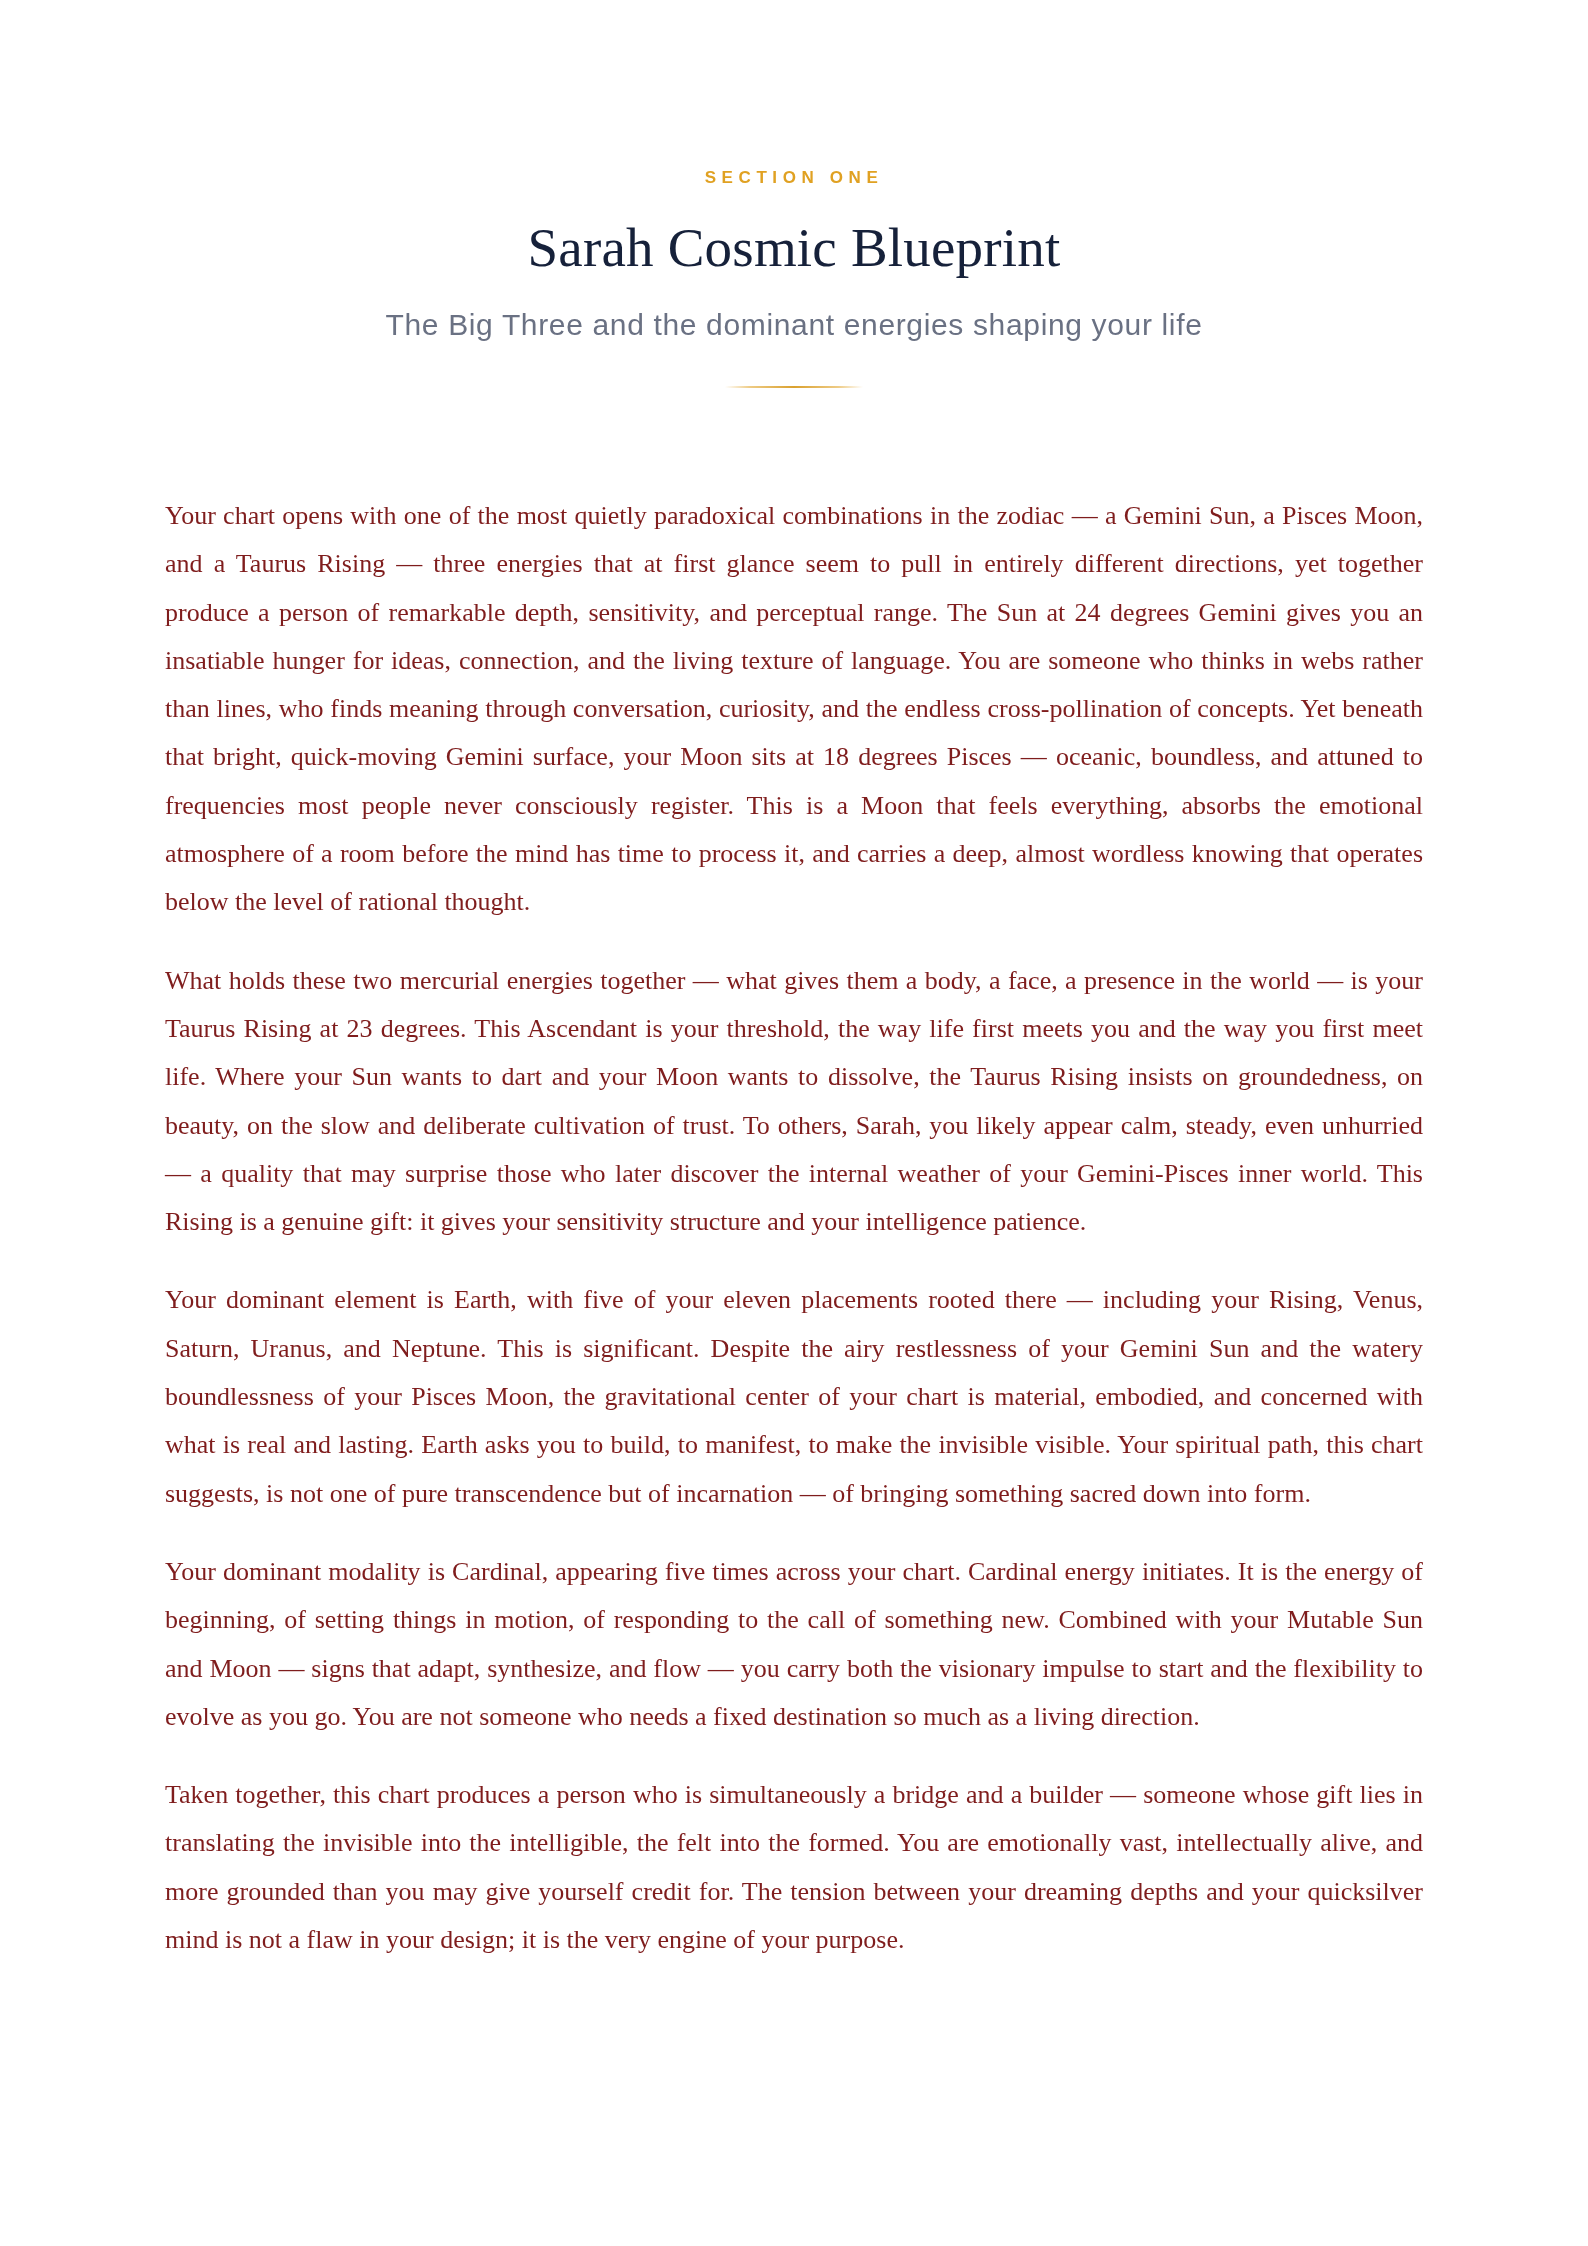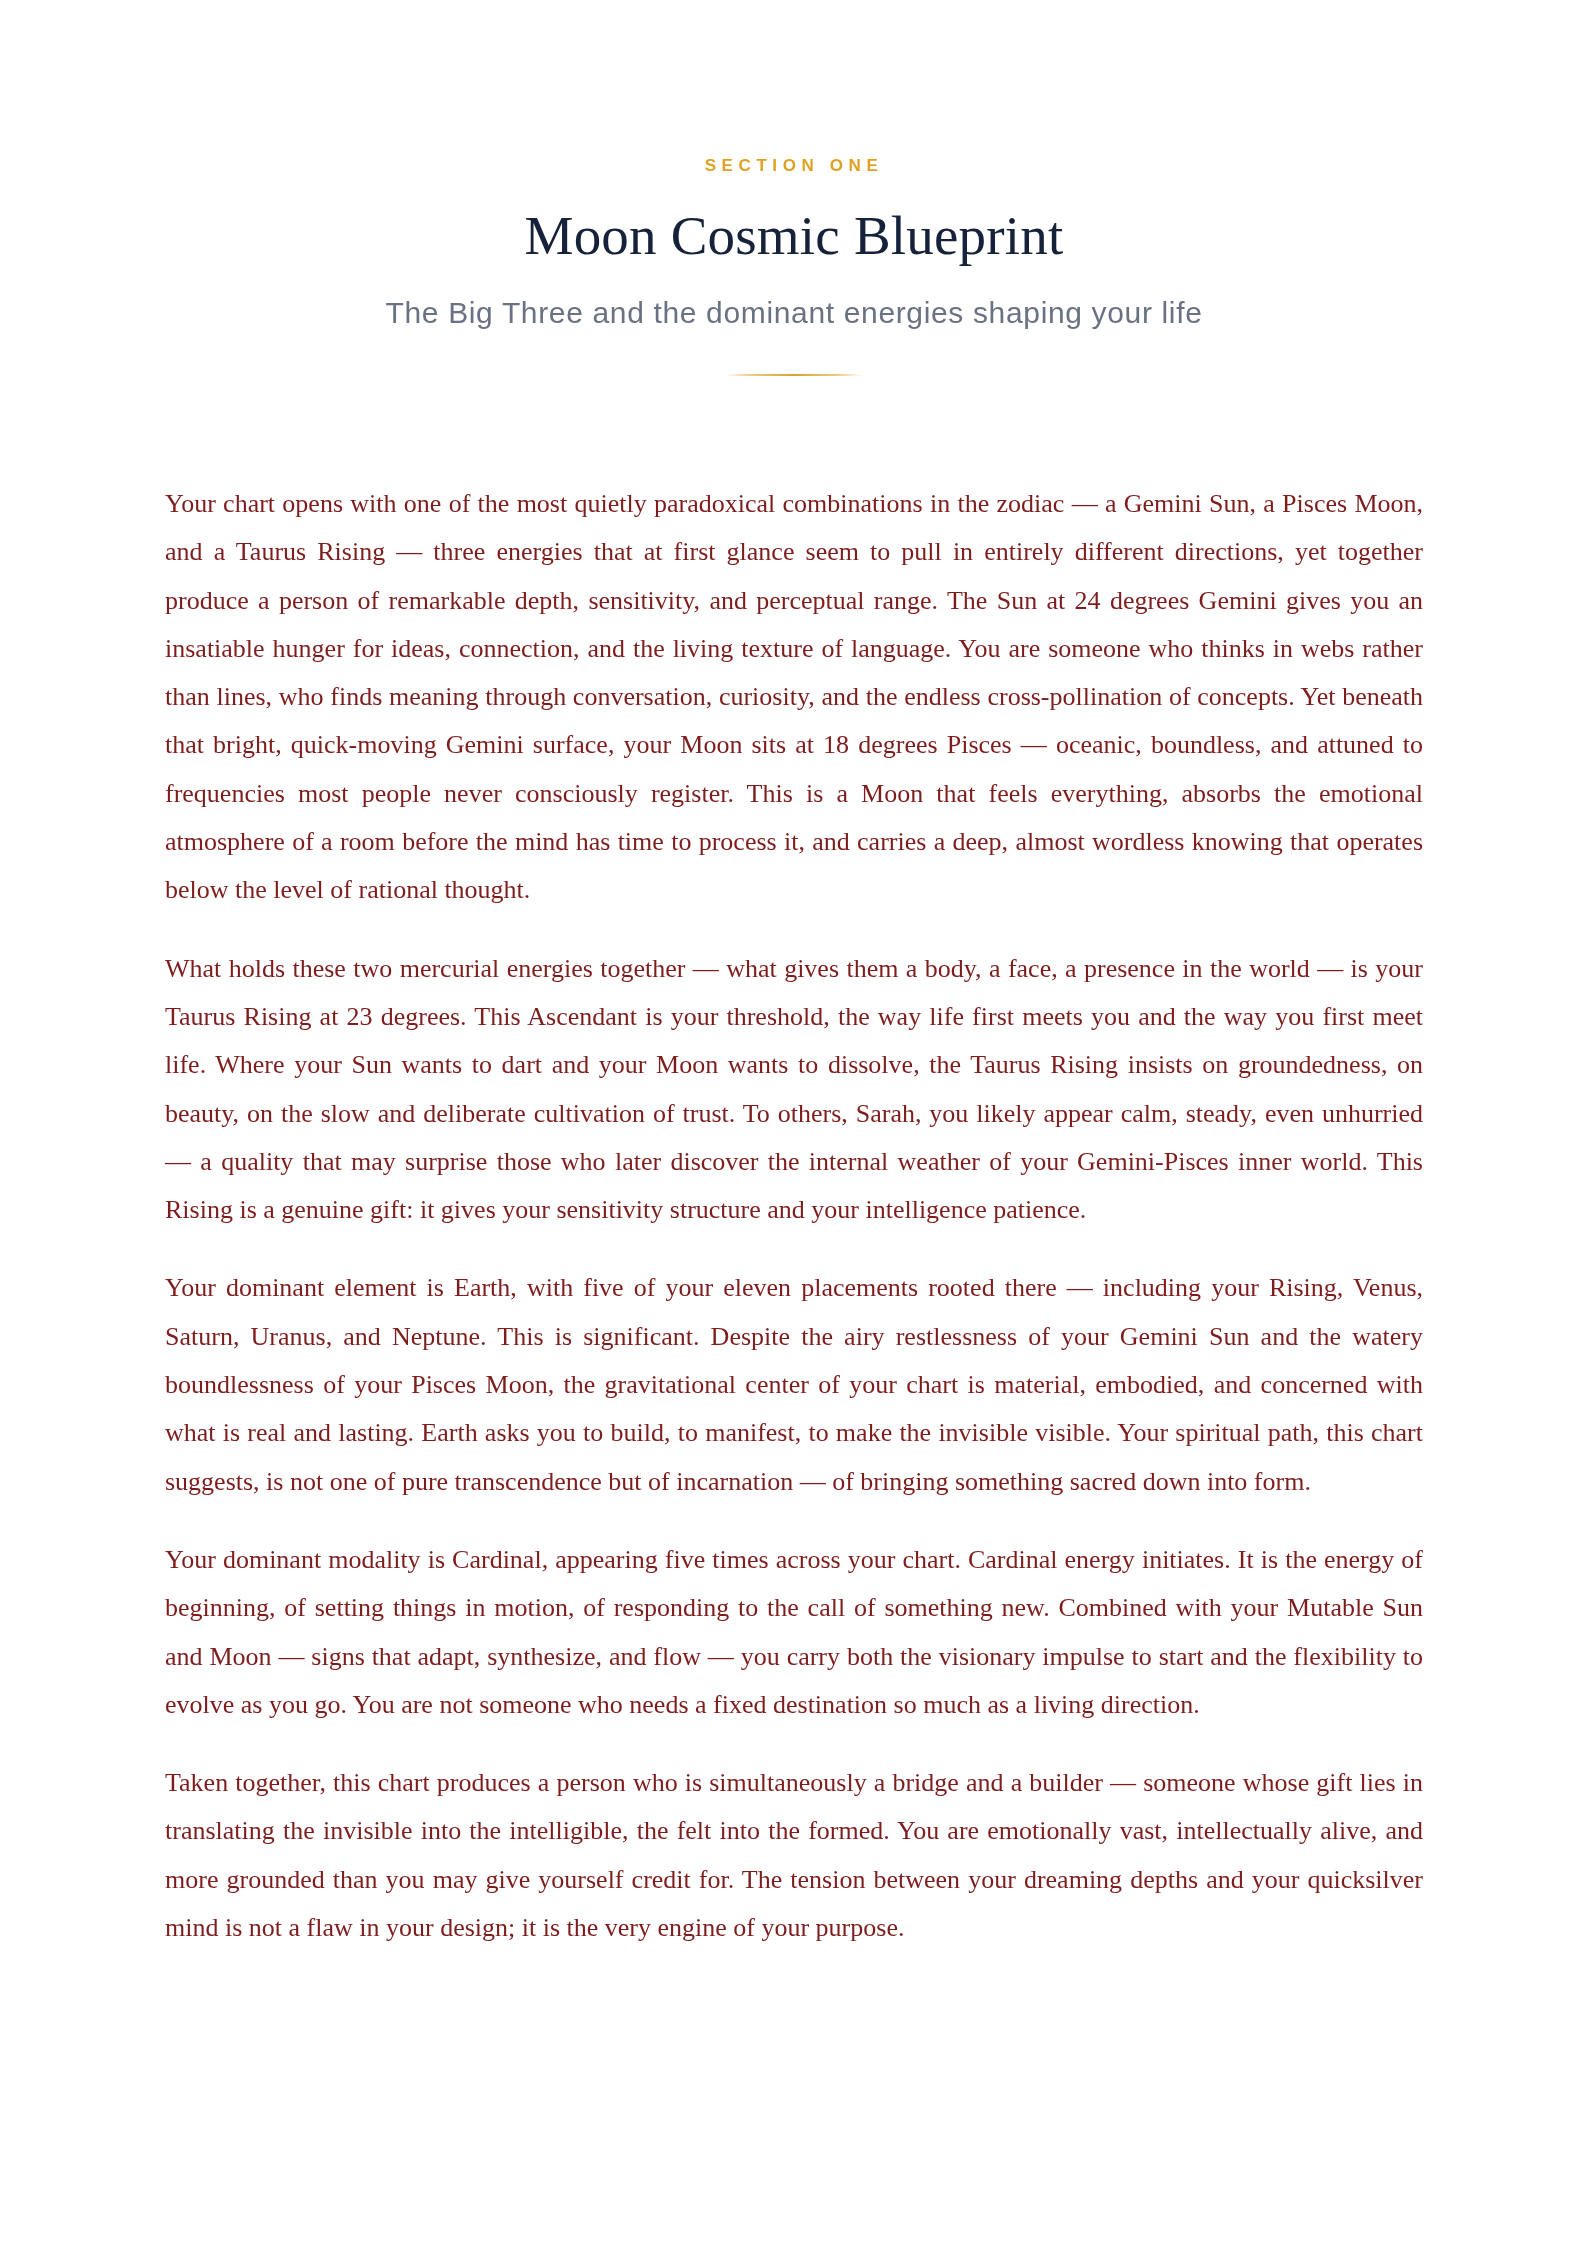--- a/index.html
+++ b/index.html
@@ -14,21 +14,21 @@
     min-height: 2246px;
     font-family: "Liberation Serif", serif;
     color: #1c2536;
     -webkit-font-smoothing: antialiased;
   }
 
   .page {
     width: 1588px;
     min-height: 2246px;
     box-sizing: border-box;
-    padding: 4px;
+    padding: 16px;
     background: #ffffff;
     position: relative;
   }
 
   
   .section-header {
     text-align: center;
     padding-top: 152px;
   }
 
@@ -105,21 +105,21 @@
   }
 </style>
 </head>
 <body>
 
 <div class="page">
 
   <header class="section-header">
     <div class="eyebrow">SECTION ONE</div>
 
-    <h1 class="section-title">Moon Cosmic Blueprint</h1>
+    <h1 class="section-title">Sarah Cosmic Blueprint</h1>
 
     <p class="section-subtitle">The Big Three and the dominant energies shaping your life</p>
 
     <div class="divider-wrap">
       <div class="divider"></div>
     </div>
   </header>
 
   <main class="body-copy">
     <p>Your chart opens with one of the most quietly paradoxical combinations in the zodiac — a Gemini Sun, a Pisces Moon, and a Taurus Rising — three energies that at first glance seem to pull in entirely different directions, yet together produce a person of remarkable depth, sensitivity, and perceptual range. The Sun at 24 degrees Gemini gives you an insatiable hunger for ideas, connection, and the living texture of language. You are someone who thinks in webs rather than lines, who finds meaning through conversation, curiosity, and the endless cross-pollination of concepts. Yet beneath that bright, quick-moving Gemini surface, your Moon sits at 18 degrees Pisces — oceanic, boundless, and attuned to frequencies most people never consciously register. This is a Moon that feels everything, absorbs the emotional atmosphere of a room before the mind has time to process it, and carries a deep, almost wordless knowing that operates below the level of rational thought.</p>

